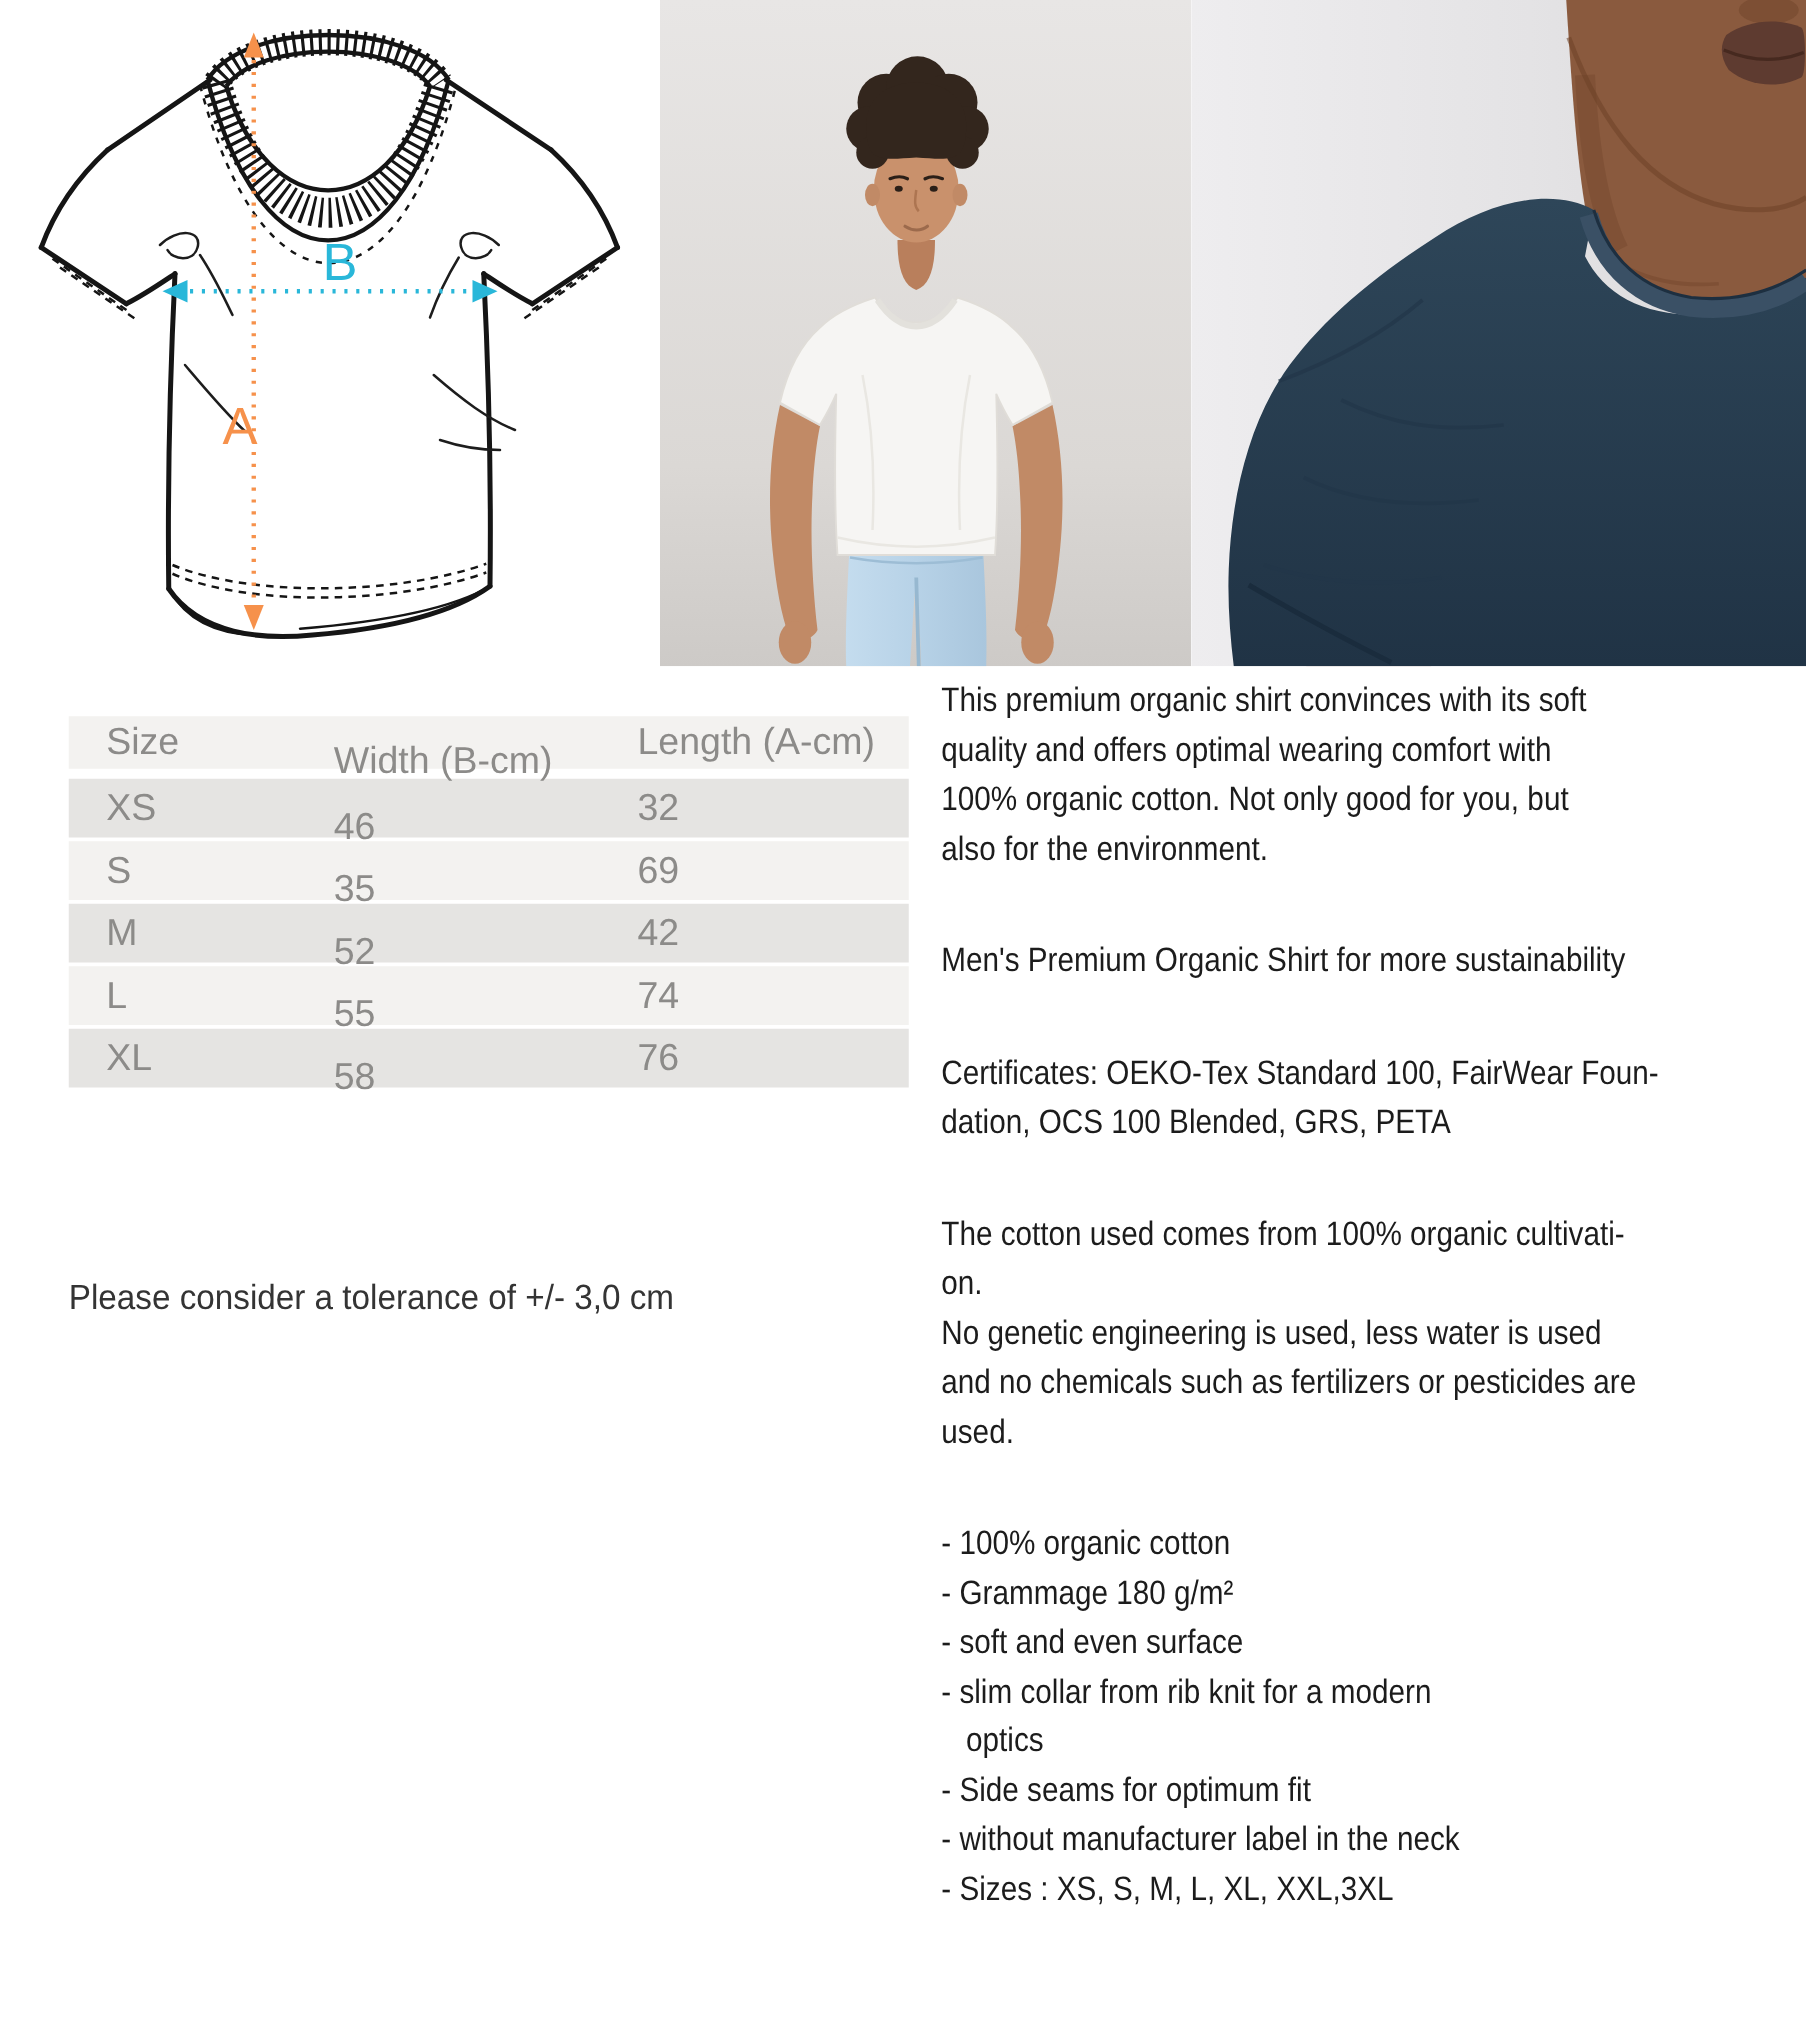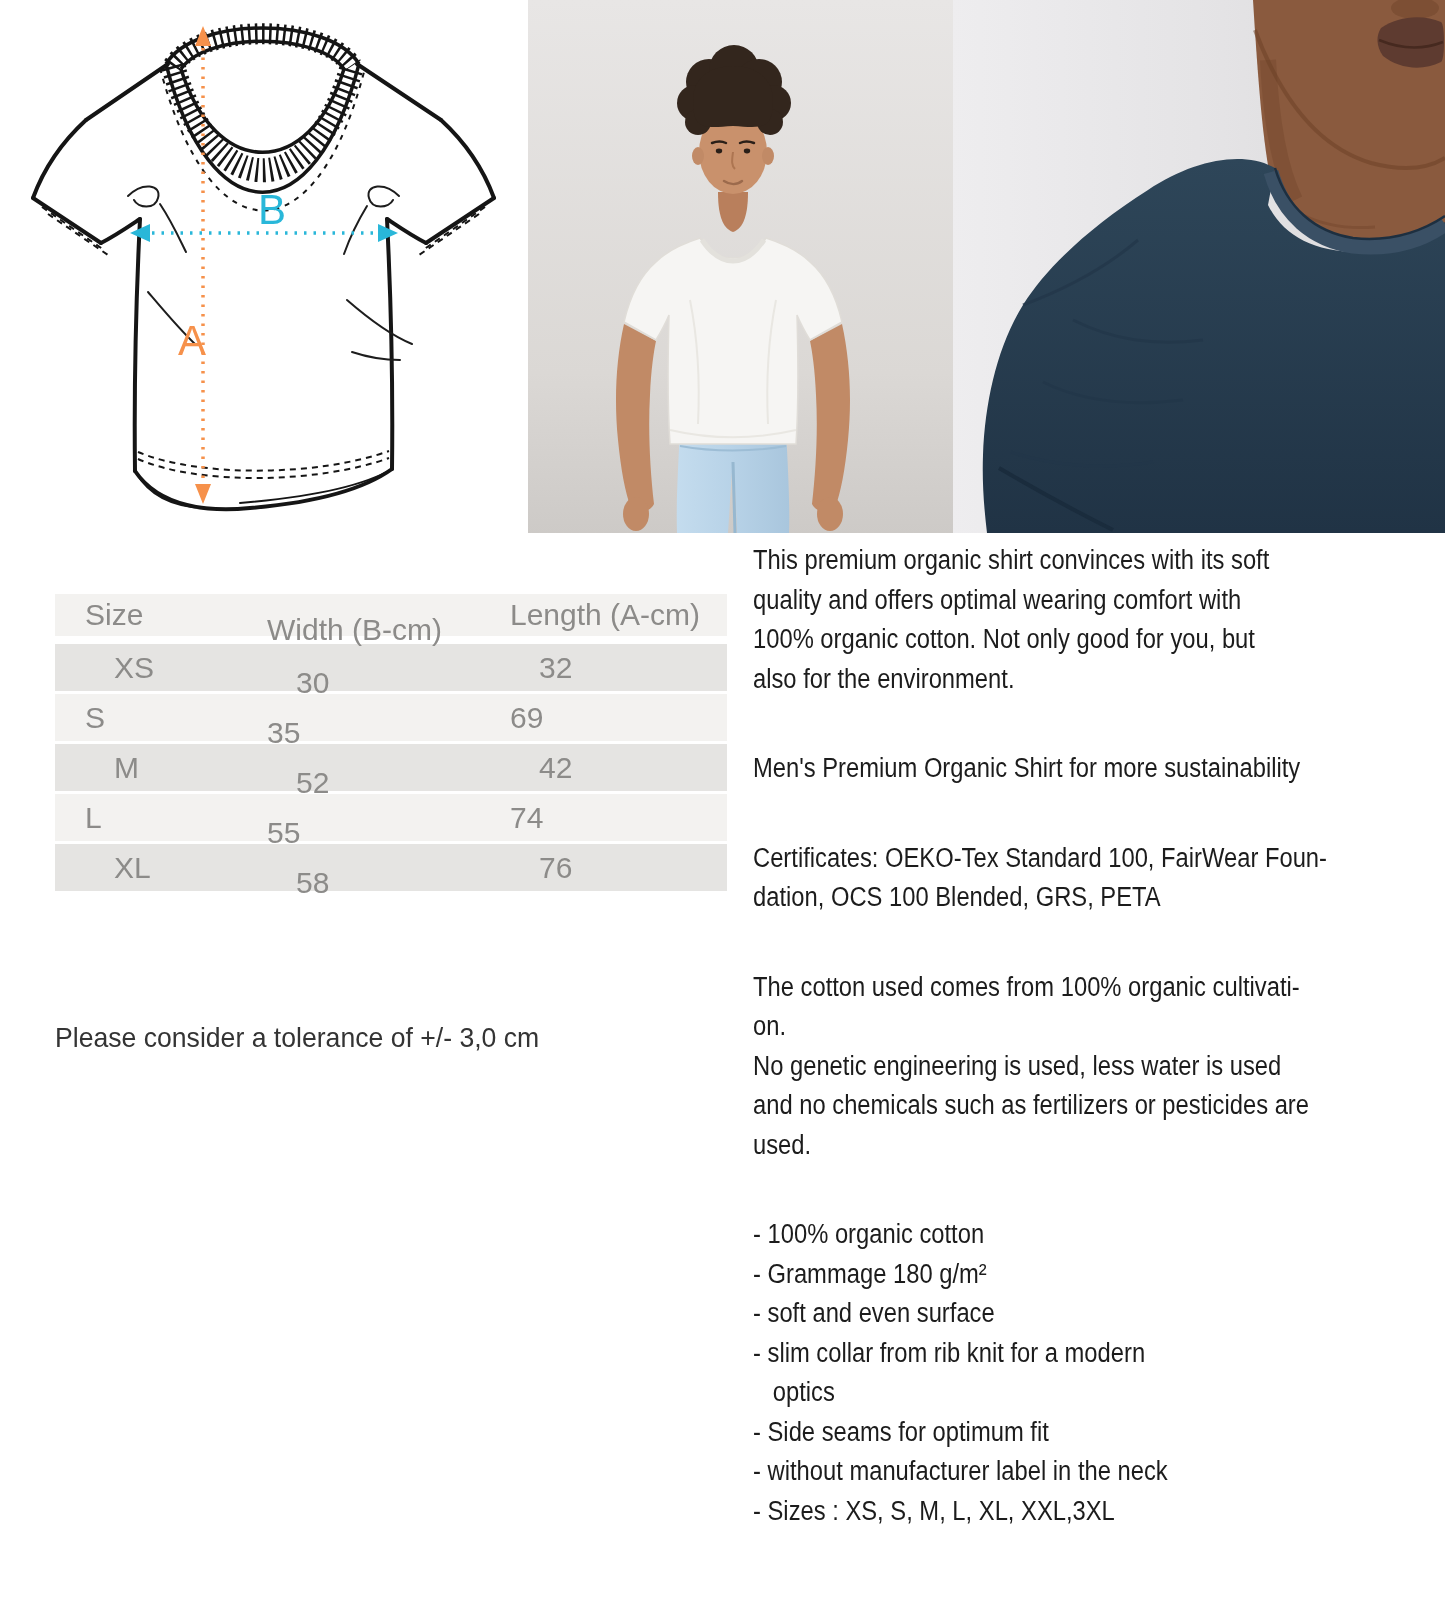--- a/index.html
+++ b/index.html
@@ -9,24 +9,24 @@
   }
   
   .top-band{position:absolute;left:0;top:0;width:1445px;height:533px;}
   .diagram-panel{position:absolute;left:0;top:0;width:528px;height:533px;background:#ffffff;}
   .photo{position:absolute;top:0;height:533px;}
   .photo.model{left:528px;width:425px;}
   .photo.closeup{left:953px;width:492px;}
   svg{display:block;}
 
   
-  .size-table{position:absolute;left:55px;top:594px;width:672px;}
+  .size-table{position:absolute;left:55px;top:573px;width:672px;}
   .trow{display:flex;align-items:center;height:47px;margin-bottom:3px;}
   .trow.thead{height:42px;margin-bottom:8px;background:var(--table_row_light);}
-  .trow.dark{background:var(--table_row_dark);padding-left:29px;}
+  .trow.dark{background:var(--table_row_dark);}
   .trow.light{background:var(--table_row_light);}
   .tc{color:var(--table_text);font-size:30px;}
   .tc.c1{width:182px;padding-left:30px;}
   .tc.c2{width:243px;margin-top:30px;}
   .tc.c3{flex:1;}
 
   .tolerance{
     position:absolute;left:55px;top:1022px;color:#343434;font-size:28px;
     transform:scaleX(0.95);transform-origin:left top;white-space:nowrap;
   }
@@ -225,21 +225,21 @@
 
 <div class="size-table">
   <div class="trow thead" id="thead-row">
       <div class="tc c1">Size</div>
       <div class="tc c2">Width (B-cm)</div>
       <div class="tc c3">Length (A-cm)</div>
     </div>
   <div id="tbody">
       <div class="trow dark">
         <div class="tc c1">XS</div>
-        <div class="tc c2">30</div>
+        <div class="tc c2">46</div>
         <div class="tc c3">32</div>
       </div>
       <div class="trow light">
         <div class="tc c1">S</div>
         <div class="tc c2">35</div>
         <div class="tc c3">69</div>
       </div>
       <div class="trow dark">
         <div class="tc c1">M</div>
         <div class="tc c2">52</div>

